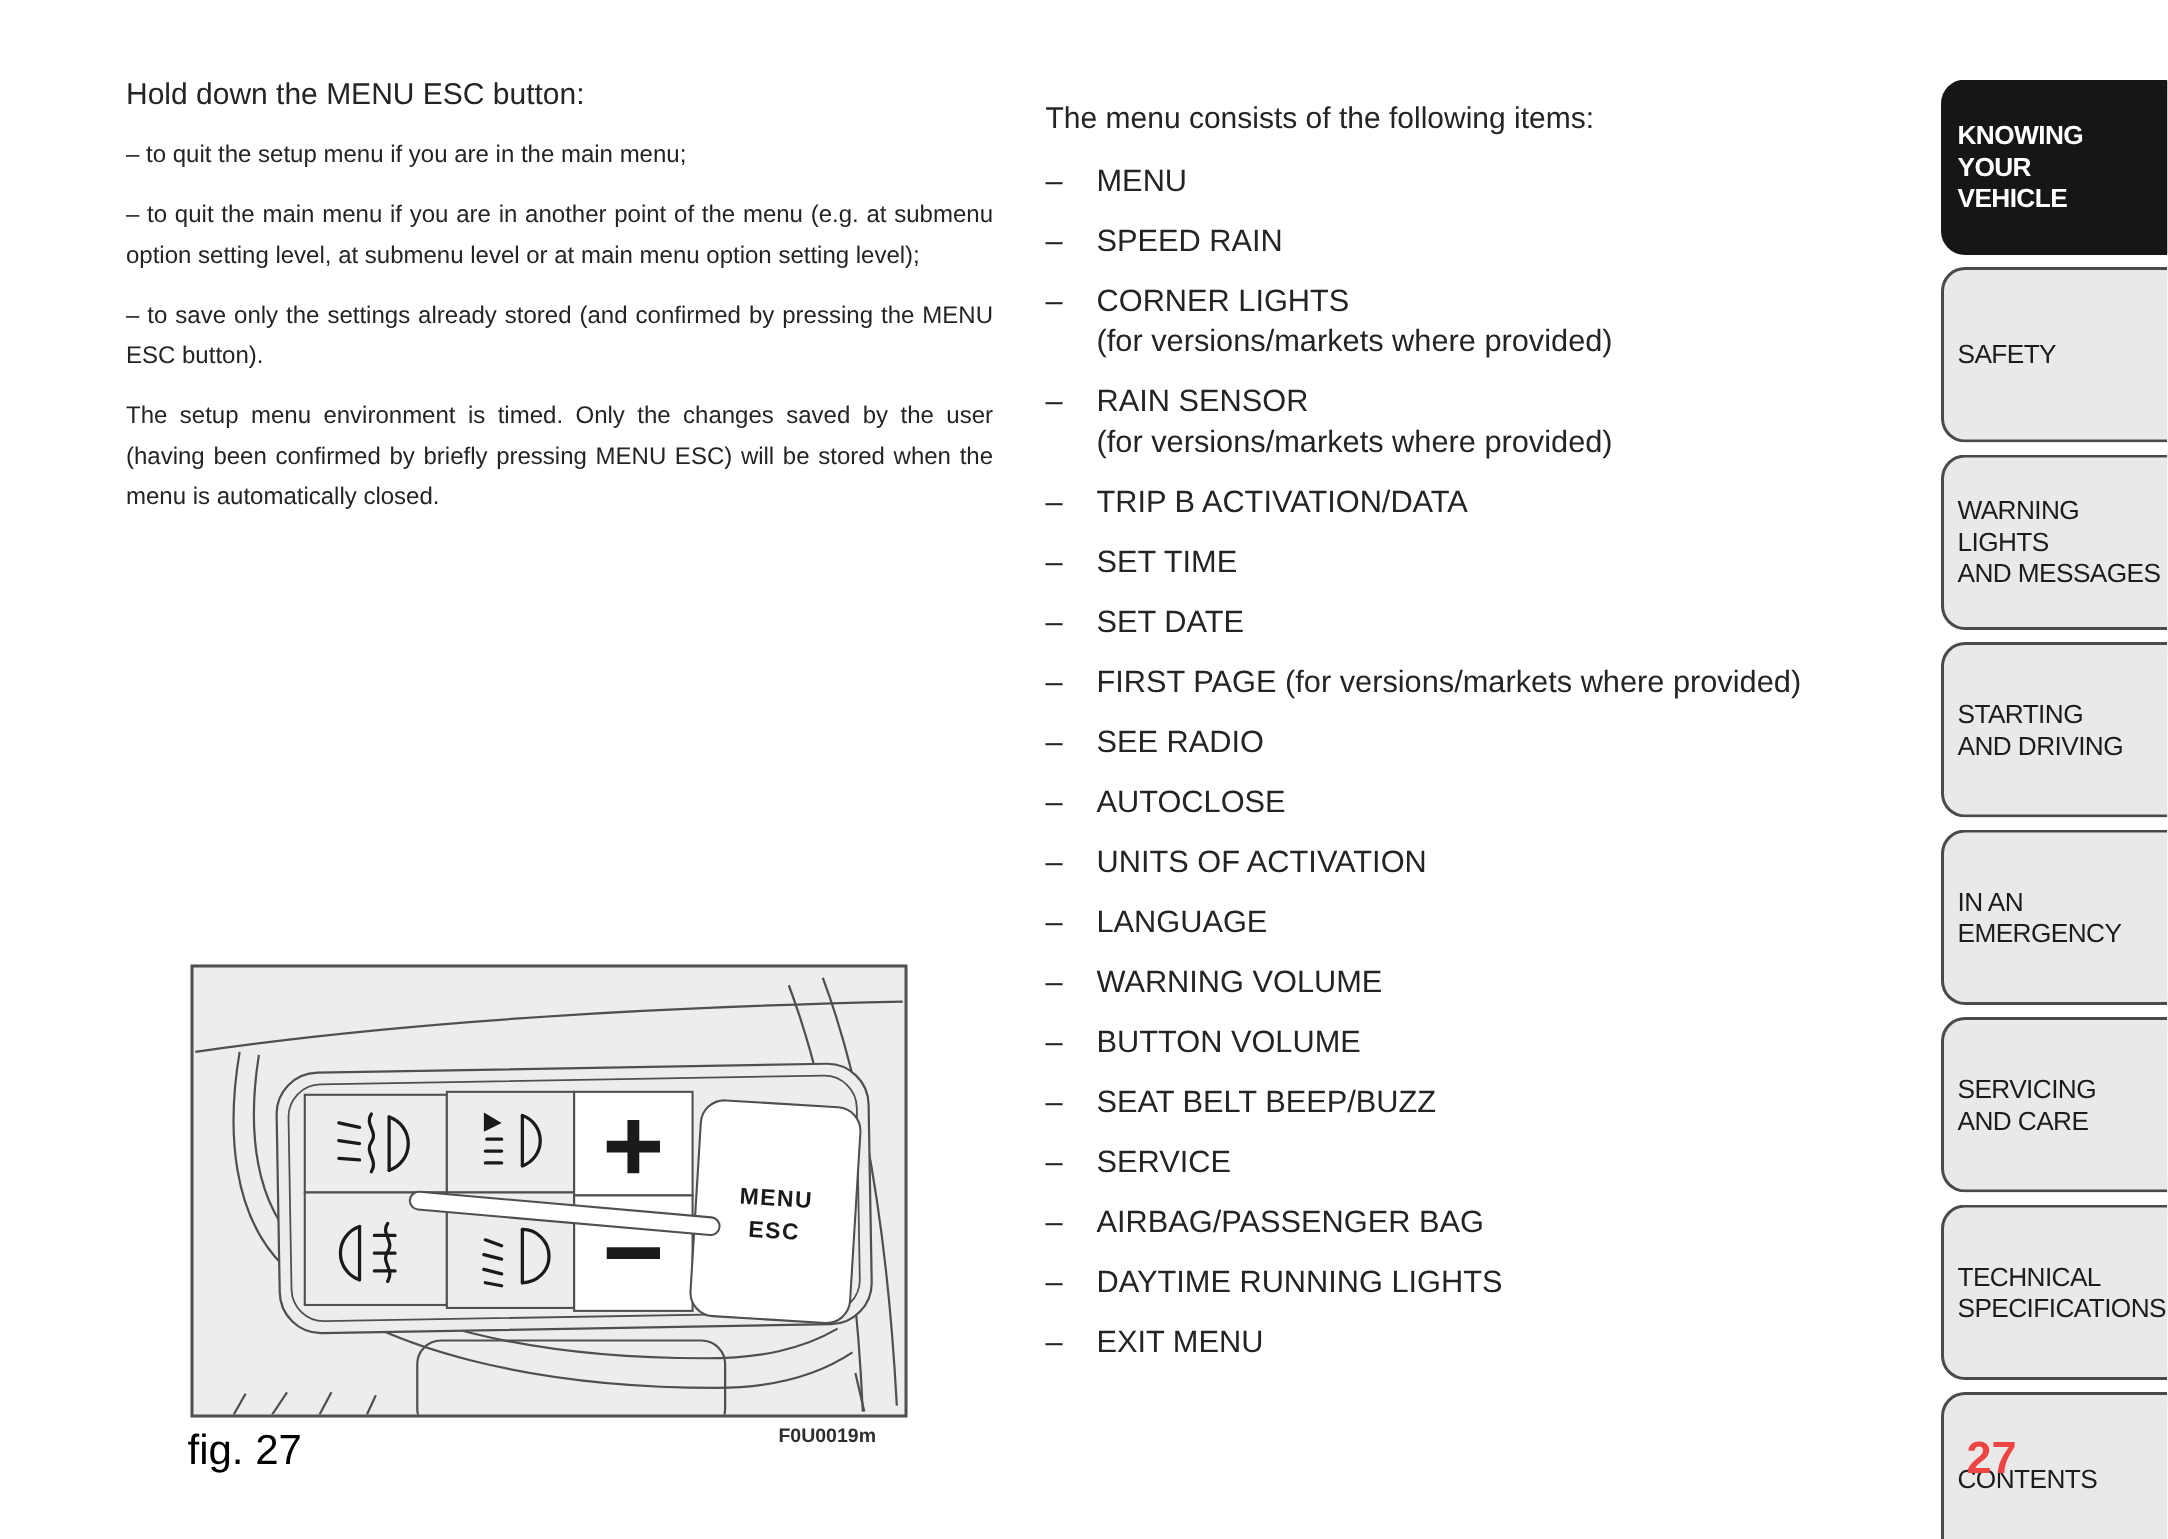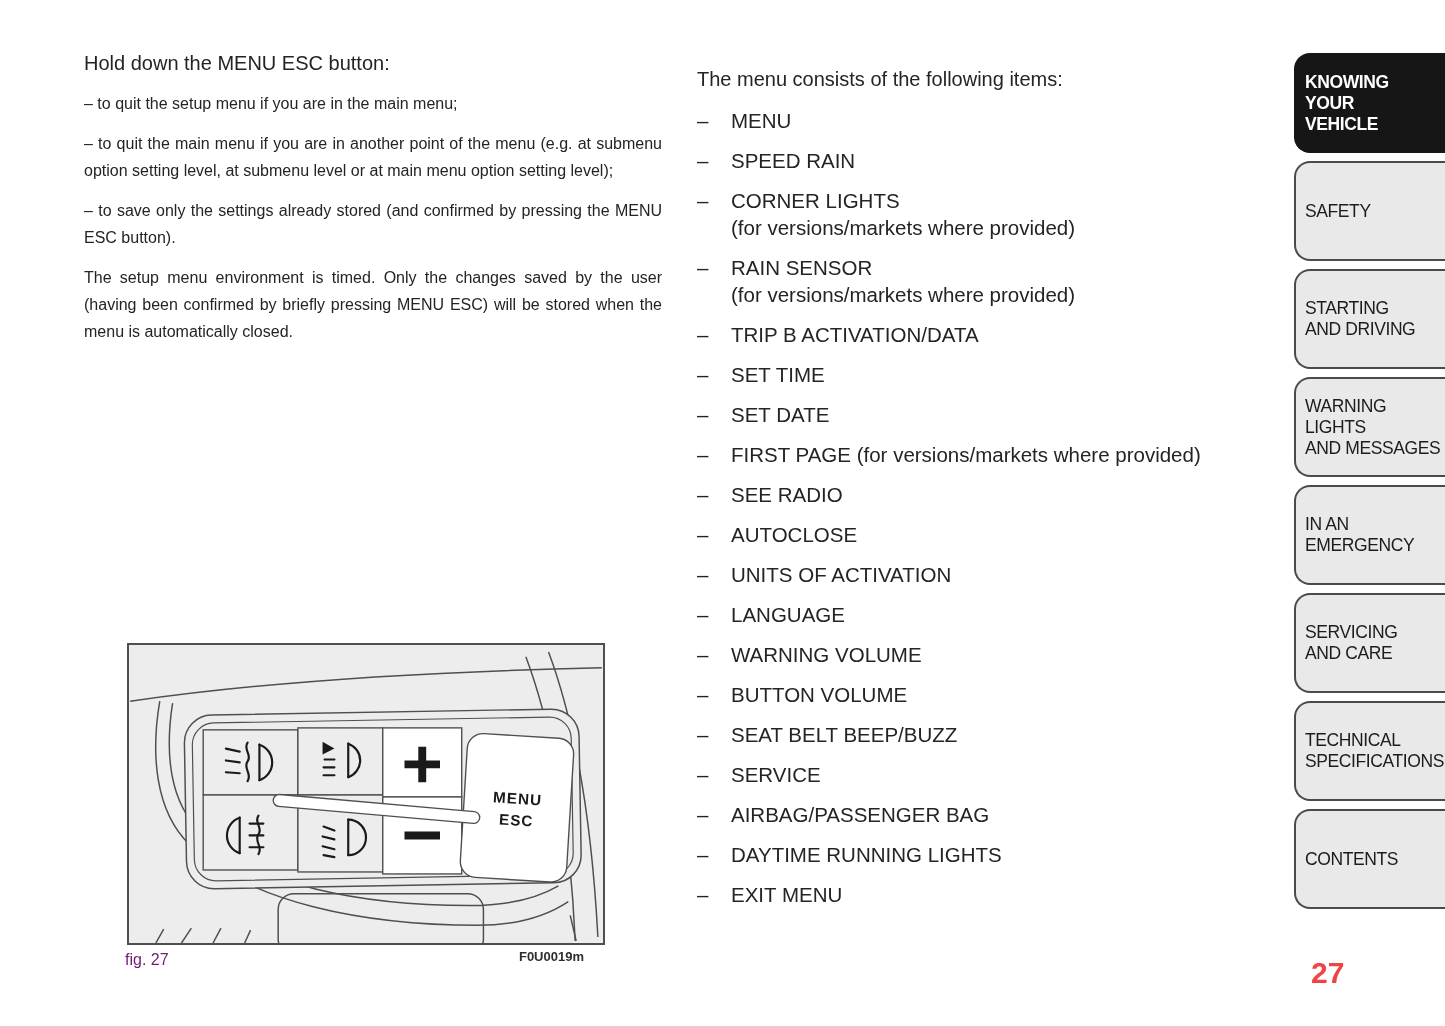--- a/index.html
+++ b/index.html
@@ -15,35 +15,35 @@
   
   .mid-col{position:absolute;left:697px;top:66px;width:592px;}
   .intro{font-size:20px;line-height:27px;margin:0 0 14px 0;}
   ul.menu{list-style:none;margin:0;padding:0;}
   li.mi{display:flex;font-size:20.5px;line-height:27px;margin-bottom:13px;}
   li.mi .dash{flex:none;width:34px;}
   li.mi .note{display:block;}
   
   .sidebar{position:absolute;top:53px;right:0;width:151px;}
   .tab{
-    height:100px;margin-bottom:8px;box-sizing:border-box;
+    height:117px;margin-bottom:8px;box-sizing:border-box;
     background:#e9e9e9;border:2px solid #4a4a4a;border-right:none;
     border-radius:16px 0 0 16px;
     display:flex;align-items:center;padding-left:9px;
     font-size:17.5px;line-height:21px;letter-spacing:-0.4px;color:#1c1c1c;
   }
   .tab span{white-space:pre-line;}
   .tab.active{background:#161616;border-color:#161616;color:#ffffff;font-weight:bold;}
   
   .figure{
     position:absolute;left:127px;top:643px;width:478px;height:302px;
     background:#ededed;border:2px solid #4f4f4f;box-sizing:border-box;
   }
   .figure svg{position:absolute;left:0;top:0;width:100%;height:100%;}
-  .fig-caption{position:absolute;left:125px;top:951px;font-size:16px;color:#701a75;}
+  .fig-caption{position:absolute;left:125px;top:951px;font-size:28px;color:#000000;}
   .fig-code{position:absolute;left:404px;top:949px;width:180px;text-align:right;
     font-size:13px;font-weight:bold;color:#2e2e2e;}
   .page-num{position:absolute;left:1311px;top:956px;font-size:30px;font-weight:bold;color:#ef4444;}
   .menu-esc-text{font-size:15.5px;font-weight:bold;letter-spacing:1px;fill:#1a1a1a;
     font-family:"Liberation Sans",sans-serif;text-anchor:middle;}
 </style>
 </head>
 <body>
 
 <div class="left-col">
@@ -139,26 +139,26 @@
 <div class="sidebar">
     <div class="tab active">
       <span>KNOWING
 YOUR
 VEHICLE</span>
     </div>
     <div class="tab">
       <span>SAFETY</span>
     </div>
     <div class="tab">
+      <span>WARNING LIGHTS
+AND MESSAGES</span>
+    </div>
+    <div class="tab">
       <span>STARTING
 AND DRIVING</span>
-    </div>
-    <div class="tab">
-      <span>WARNING LIGHTS
-AND MESSAGES</span>
     </div>
     <div class="tab">
       <span>IN AN
 EMERGENCY</span>
     </div>
     <div class="tab">
       <span>SERVICING
 AND CARE</span>
     </div>
     <div class="tab">

